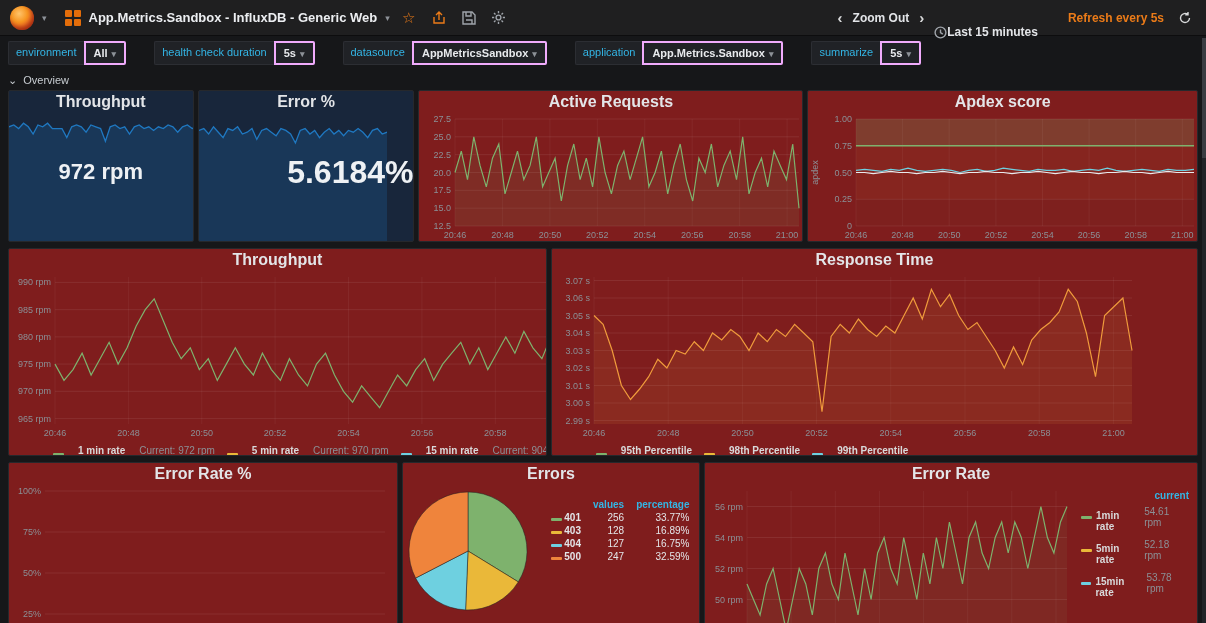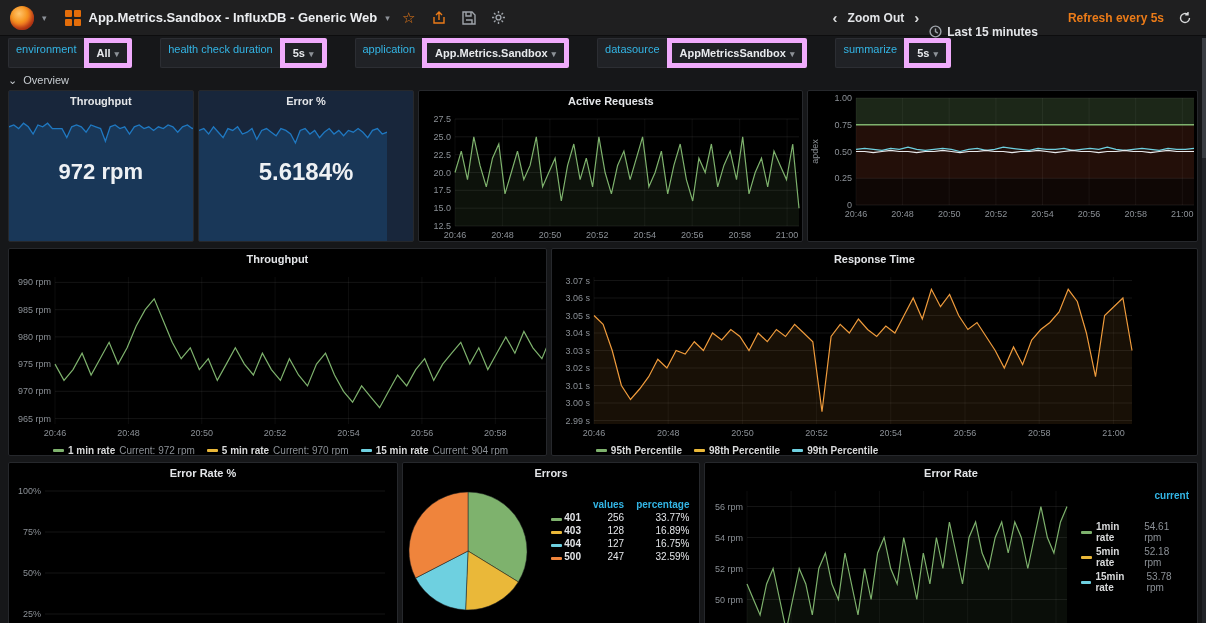--- a/index.html
+++ b/index.html
@@ -21,70 +21,70 @@
   }
   .caret { color:#8d9298; font-size:9px; }
   .dash-grid { display:grid; grid-template-columns:7px 7px; grid-gap:2px; margin-left:10px; }
   .dash-grid i { width:7px; height:7px; background:#e46d0a; border-radius:1px; }
   .dash-title { color:#eceef1; font-weight:bold; font-size:13px; white-space:nowrap; }
   .nav-ico { width:22px; height:22px; display:flex; align-items:center; justify-content:center; cursor:pointer; }
   .star { color:#eb7b18; font-size:15px; }
   .nav-right { margin-left:auto; display:flex; align-items:center; gap:10px; white-space:nowrap; }
   .chev { color:#d8d9da; font-weight:bold; font-size:15px; line-height:1; cursor:pointer; }
   .zoom-out { color:#e3e5e8; font-weight:bold; font-size:12px; cursor:pointer; }
-  .time-pick { display:flex; gap:5px; color:#e3e5e8; font-weight:bold; cursor:pointer;margin-top:29px; }
+  .time-pick { display:flex; align-items:center; color:#e3e5e8; font-weight:bold; cursor:pointer;margin-top:29px; }
   .refresh-txt { color:#eb7b18; font-weight:bold; cursor:pointer;padding-left:20px; }
   svg.lineico { stroke:#9fa4aa; fill:none; stroke-width:1.4; }
   
   .submenu { height:34px; display:flex; align-items:center; gap:28px; padding:0 8px; }
   .var-pair { display:flex; align-items:stretch; cursor:pointer; }
   .var-label {
     color:#33b5e5; font-size:11px; background:#202226; padding:4px 7px;
     border:1px solid #2c2e33; border-right:none; border-radius:2px 0 0 2px; white-space:nowrap;
   }
   .var-value {
     color:#e8eaed; font-weight:bold; font-size:11px; background:#202226;
-    padding:4px 8px; border:5px solid #f0abfc; border-radius:0 2px 2px 0; white-space:nowrap;
+    padding:4px 8px; border:2px solid #f0abfc; border-radius:0 2px 2px 0; white-space:nowrap;
   }
   .var-value .caret { margin-left:4px; }
   
   .row-head { height:20px; display:flex; align-items:center; gap:6px; padding:0 8px; color:#c7ccd1; font-size:11px; cursor:pointer; }
   
   .prow { display:flex; gap:4px; padding:0 8px; margin-bottom:6px; }
   .panel {
-    background:#000000; border:1px solid #26282c; border-radius:2px;
+    background:#7f1d1d; border:1px solid #26282c; border-radius:2px;
     display:flex; flex-direction:column; position:relative; overflow:hidden;
   }
   .panel-title {
-    height:21px; line-height:21px; text-align:center; font-size:11px; font-weight:bold;
+    height:21px; line-height:21px; text-align:center; font-size:16px; font-weight:bold;
     color:#e3e5e8; flex:0 0 auto; cursor:pointer; white-space:nowrap;
   }
   .panel-body { flex:1; display:flex; min-height:0; }
   .chart { flex:1; min-width:0; position:relative; }
   text.tick { fill:#8b9096; font-size:9px; font-family:"Liberation Sans",sans-serif; }
   
   .singlestat { background:#18263b; }
   .spark { position:absolute; left:0; right:0; top:0; bottom:0; }
   .singlestat .panel-title { position:relative; z-index:2; }
   .stat-value {
     position:absolute; left:0; right:0; top:54%; transform:translateY(-50%);
     text-align:center; font-weight:bold; color:#eef1f4; z-index:2;
   }
   .stat-lg { font-size:22px; }
-  .stat-md { font-size:24px; }
+  .stat-md { font-size:32px;text-align:right; }
   
   .legend { height:16px; display:flex; align-items:center; gap:12px; padding-left:44px; font-size:10px; overflow:hidden; white-space:nowrap; }
-  .legend-item { display:inline-flex; align-items:center; gap:4px; cursor:pointer; }
+  .legend-item { display:inline-flex; align-items:flex-end; gap:14px; cursor:pointer; }
   .dash { display:inline-block; width:11px; height:3px; border-radius:1px; }
   .legend .l { color:#d8d9da; font-weight:bold; }
   .legend .x { color:#8b9096; }
   .legend-right { flex:0 0 118px; padding:6px 8px 0 2px; font-size:10px; }
-  .lr-head { text-align:right; color:#33b5e5; font-weight:bold; margin-bottom:20px; }
+  .lr-head { text-align:right; color:#33b5e5; font-weight:bold; margin-bottom:1px; }
   .lr-item { display:flex; align-items:center; gap:4px; margin-bottom:3px; cursor:pointer; }
-  .lr-item .l { color:#d8d9da; font-weight:bold; }
+  .lr-item .l { color:#d8d9da; font-weight:bold;margin-top:8px; }
   .lr-item .v { margin-left:auto; color:#8b9096; }
   
   .pie-wrap { display:flex; align-items:flex-start; justify-content:center; gap:16px; padding-top:6px; width:100%; }
   table.pie-legend { border-collapse:collapse; font-size:10px; margin-top:8px; }
   table.pie-legend th { color:#33b5e5; font-weight:bold; text-align:right; padding:1px 6px; }
   table.pie-legend td { padding:1px 6px; color:#e3e5e8; text-align:right; white-space:nowrap; }
   table.pie-legend td.lab { text-align:left; font-weight:bold; }
   .scrollbar { position:absolute; right:0; top:38px; bottom:0; width:4px; background:#222428; }
   .scroll-thumb { position:absolute; top:0; width:4px; height:120px; background:#3a3d42; }
 </style>
@@ -142,26 +142,26 @@
 <div class="submenu">
   <span class="var-pair">
     <span class="var-label">environment</span>
     <span class="var-value"><span>All</span><span class="caret">▾</span></span>
   </span>
   <span class="var-pair">
     <span class="var-label">health check duration</span>
     <span class="var-value"><span>5s</span><span class="caret">▾</span></span>
   </span>
   <span class="var-pair">
+    <span class="var-label">datasource</span>
+    <span class="var-value"><span>AppMetricsSandbox</span><span class="caret">▾</span></span>
+  </span>
+  <span class="var-pair">
     <span class="var-label">application</span>
     <span class="var-value"><span>App.Metrics.Sandbox</span><span class="caret">▾</span></span>
-  </span>
-  <span class="var-pair">
-    <span class="var-label">datasource</span>
-    <span class="var-value"><span>AppMetricsSandbox</span><span class="caret">▾</span></span>
   </span>
   <span class="var-pair">
     <span class="var-label">summarize</span>
     <span class="var-value"><span>5s</span><span class="caret">▾</span></span>
   </span>
 </div>
 
 <div class="row-head">
   <span>⌄</span>
   <span>Overview</span>
@@ -217,20 +217,21 @@
             <line x1="320.7" x2="320.7" y1="7" y2="114" stroke="rgba(255,255,255,0.05)"></line>
             <text x="320.7" y="126" class="tick" text-anchor="middle">20:58</text>
             <line x1="368.1" x2="368.1" y1="7" y2="114" stroke="rgba(255,255,255,0.05)"></line>
             <text x="368.1" y="126" class="tick" text-anchor="middle">21:00</text>
             <path d="M36.0,60.5 L42.3,39.1 L48.5,67.6 L54.8,24.8 L61.0,53.4 L67.3,74.8 L73.5,46.2 L79.8,32.0 L86.0,81.9 L92.3,60.5 L98.5,39.1 L104.8,67.6 L111.1,53.4 L117.3,24.8 L123.6,74.8 L129.8,60.5 L136.1,46.2 L142.3,89.0 L148.6,53.4 L154.8,32.0 L161.1,67.6 L167.3,46.2 L173.6,74.8 L179.9,24.8 L186.1,60.5 L192.4,81.9 L198.6,53.4 L204.9,39.1 L211.1,67.6 L217.4,46.2 L223.6,24.8 L229.9,74.8 L236.1,60.5 L242.4,39.1 L248.7,81.9 L254.9,53.4 L261.2,32.0 L267.4,67.6 L273.7,89.0 L279.9,46.2 L286.2,60.5 L292.4,32.0 L298.7,74.8 L304.9,53.4 L311.2,39.1 L317.5,67.6 L323.7,24.8 L330.0,81.9 L336.2,60.5 L342.5,46.2 L348.7,74.8 L355.0,39.1 L361.2,53.4 L367.5,67.6 L373.7,32.0 L380.0,96.2 L380.0,114.0 L36,114.0 Z" fill="rgba(126,178,109,0.10)" stroke="none"></path>
             <path d="M36.0,60.5 L42.3,39.1 L48.5,67.6 L54.8,24.8 L61.0,53.4 L67.3,74.8 L73.5,46.2 L79.8,32.0 L86.0,81.9 L92.3,60.5 L98.5,39.1 L104.8,67.6 L111.1,53.4 L117.3,24.8 L123.6,74.8 L129.8,60.5 L136.1,46.2 L142.3,89.0 L148.6,53.4 L154.8,32.0 L161.1,67.6 L167.3,46.2 L173.6,74.8 L179.9,24.8 L186.1,60.5 L192.4,81.9 L198.6,53.4 L204.9,39.1 L211.1,67.6 L217.4,46.2 L223.6,24.8 L229.9,74.8 L236.1,60.5 L242.4,39.1 L248.7,81.9 L254.9,53.4 L261.2,32.0 L267.4,67.6 L273.7,89.0 L279.9,46.2 L286.2,60.5 L292.4,32.0 L298.7,74.8 L304.9,53.4 L311.2,39.1 L317.5,67.6 L323.7,24.8 L330.0,81.9 L336.2,60.5 L342.5,46.2 L348.7,74.8 L355.0,39.1 L361.2,53.4 L367.5,67.6 L373.7,32.0 L380.0,96.2" fill="none" stroke="#7eb26d" stroke-width="1.2"></path>
           </svg></div>
       </div>
   </div>
   <div class="panel" style="width:400px;height:152px">
+    <div class="panel-title">Apdex score</div>
     <div class="panel-body">
         <div class="chart"><svg width="398" height="129">
             <rect x="48" y="7.0" width="338" height="26.8" fill="rgba(126,178,109,0.22)"></rect>
             <rect x="48" y="33.8" width="338" height="53.5" fill="rgba(160,70,40,0.22)"></rect>
             <rect x="48" y="87.3" width="338" height="26.8" fill="rgba(120,60,40,0.12)"></rect>
             <line x1="48" x2="386" y1="7" y2="7" stroke="rgba(255,255,255,0.08)"></line>
             <text x="44" y="10" class="tick" text-anchor="end">1.00</text>
             <line x1="48" x2="386" y1="33.8" y2="33.8" stroke="rgba(255,255,255,0.08)"></line>
             <text x="44" y="36.8" class="tick" text-anchor="end">0.75</text>
             <line x1="48" x2="386" y1="60.5" y2="60.5" stroke="rgba(255,255,255,0.08)"></line>

